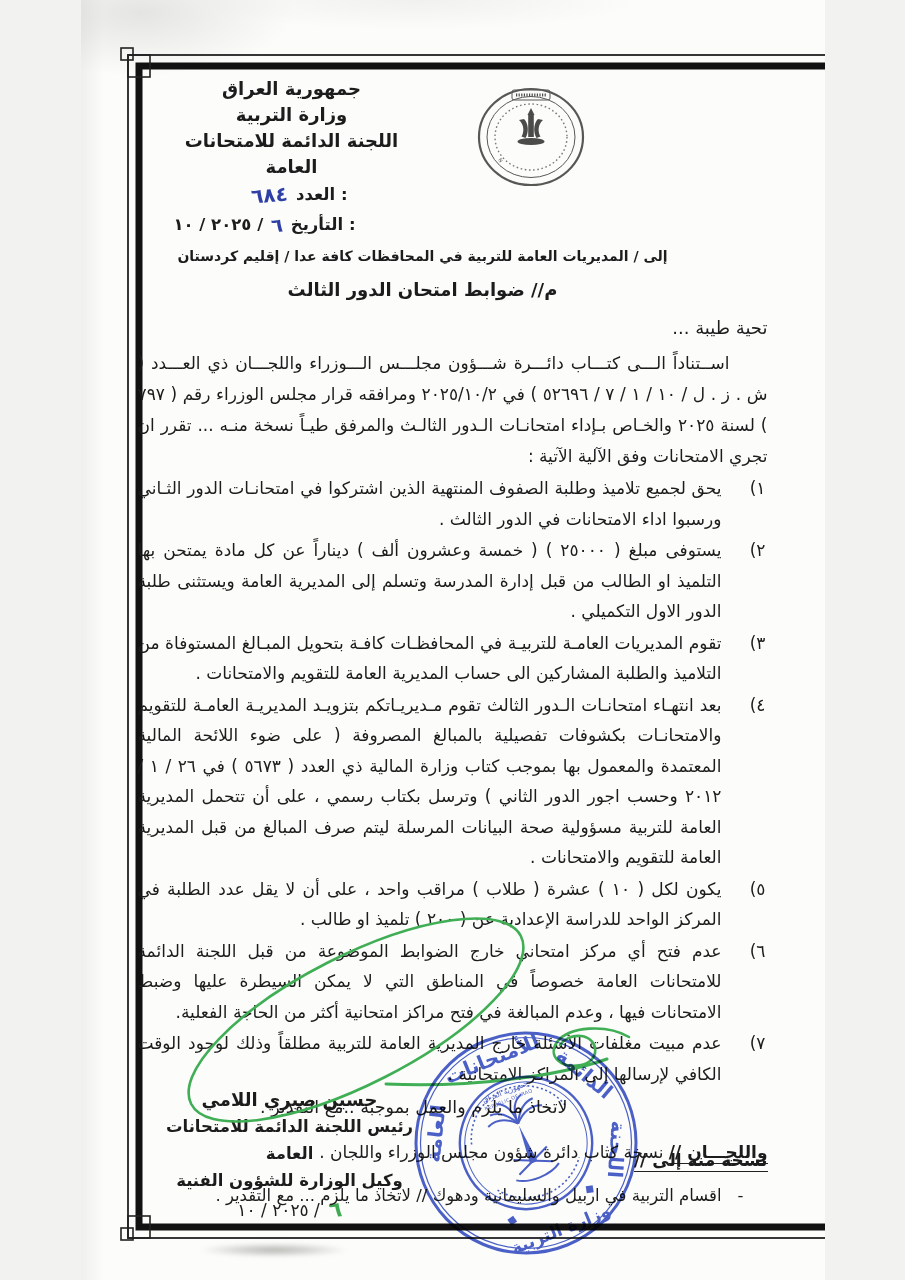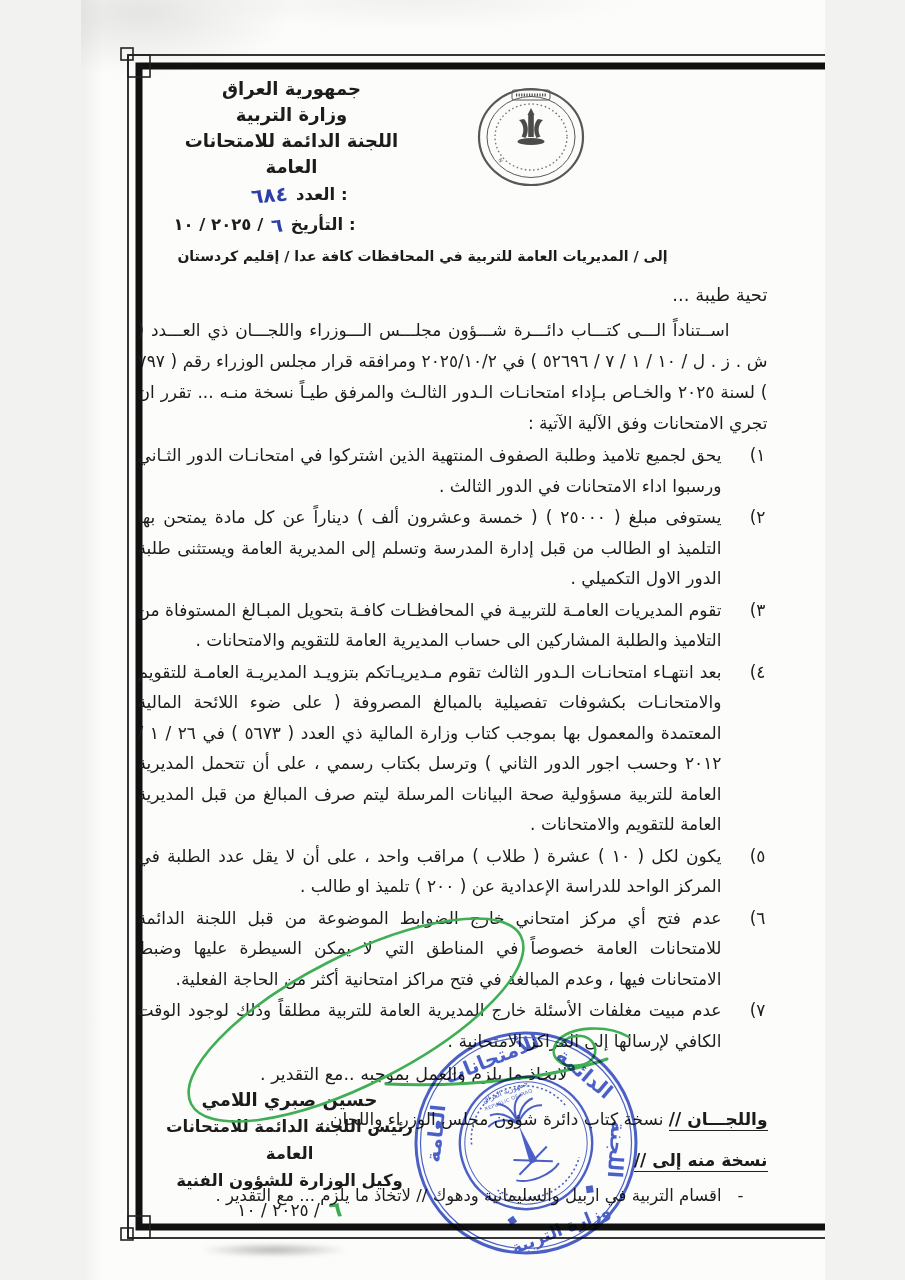--- a/index.html
+++ b/index.html
@@ -120,20 +120,21 @@
         <path d="M70,36 c-5,4 -5.5,12 -2.5,16.5 l-4,1.5 c-3.5,-6 -3,-14.5 1.5,-19 z"></path>
         <ellipse cx="58" cy="57.5" rx="13.5" ry="3.6"></ellipse>
       </g>
       <path id="sealArc" d="M 24,74 A 38,36 0 0 0 92,74" fill="none"></path>
       <text font-size="5" letter-spacing="0.8" fill="#46443f">
         <textPath href="#sealArc" startOffset="8%">MINISTRY OF EDUCATION</textPath>
       </text>
     </svg>
 
     <div class="address">إلى / المديريات العامة للتربية في المحافظات كافة عدا / إقليم كردستان</div>
+    <div class="subject">م// ضوابط امتحان الدور الثالث</div>
     <div class="greeting">تحية طيبة ...</div>
 
     <div class="intro">اســتناداً الـــى كتـــاب دائـــرة شـــؤون مجلـــس الـــوزراء واللجـــان ذي العـــدد ( ش . ز . ل / ١٠ / ١ / ٧ / ٥٢٦٩٦ ) في ٢٠٢٥/١٠/٢ ومرافقه قرار مجلس الوزراء رقم ( ٧٩٧ ) لسنة ٢٠٢٥ والخـاص بـإداء امتحانـات الـدور الثالـث والمرفق طيـاً نسخة منـه ... تقرر ان تجري الامتحانات وفق الآلية الآتية :</div>
 
     <div class="list">
       <div class="item">
         <span class="marker">١)</span>
         <span>يحق لجميع تلاميذ وطلبة الصفوف المنتهية الذين اشتركوا في امتحانـات الدور الثـاني ورسبوا اداء الامتحانات في الدور الثالث .</span>
       </div>
       <div class="item">

